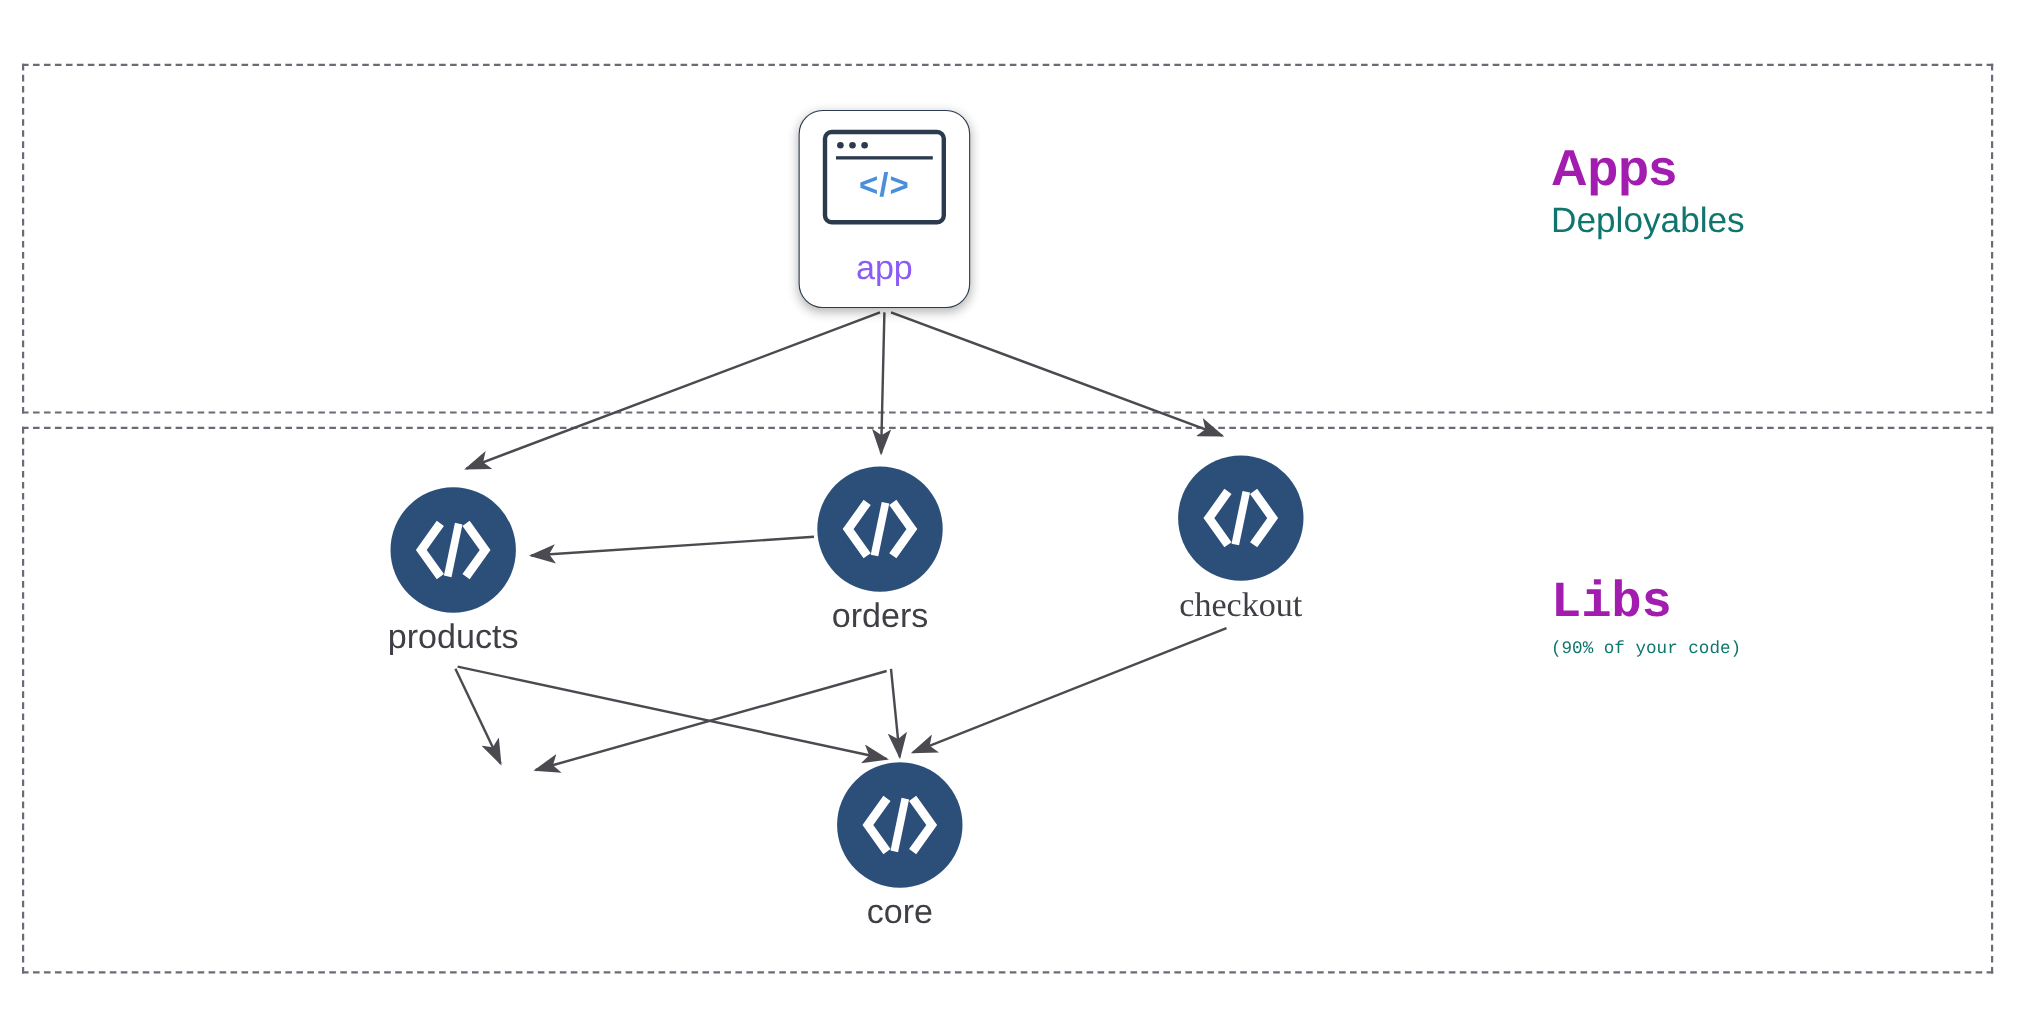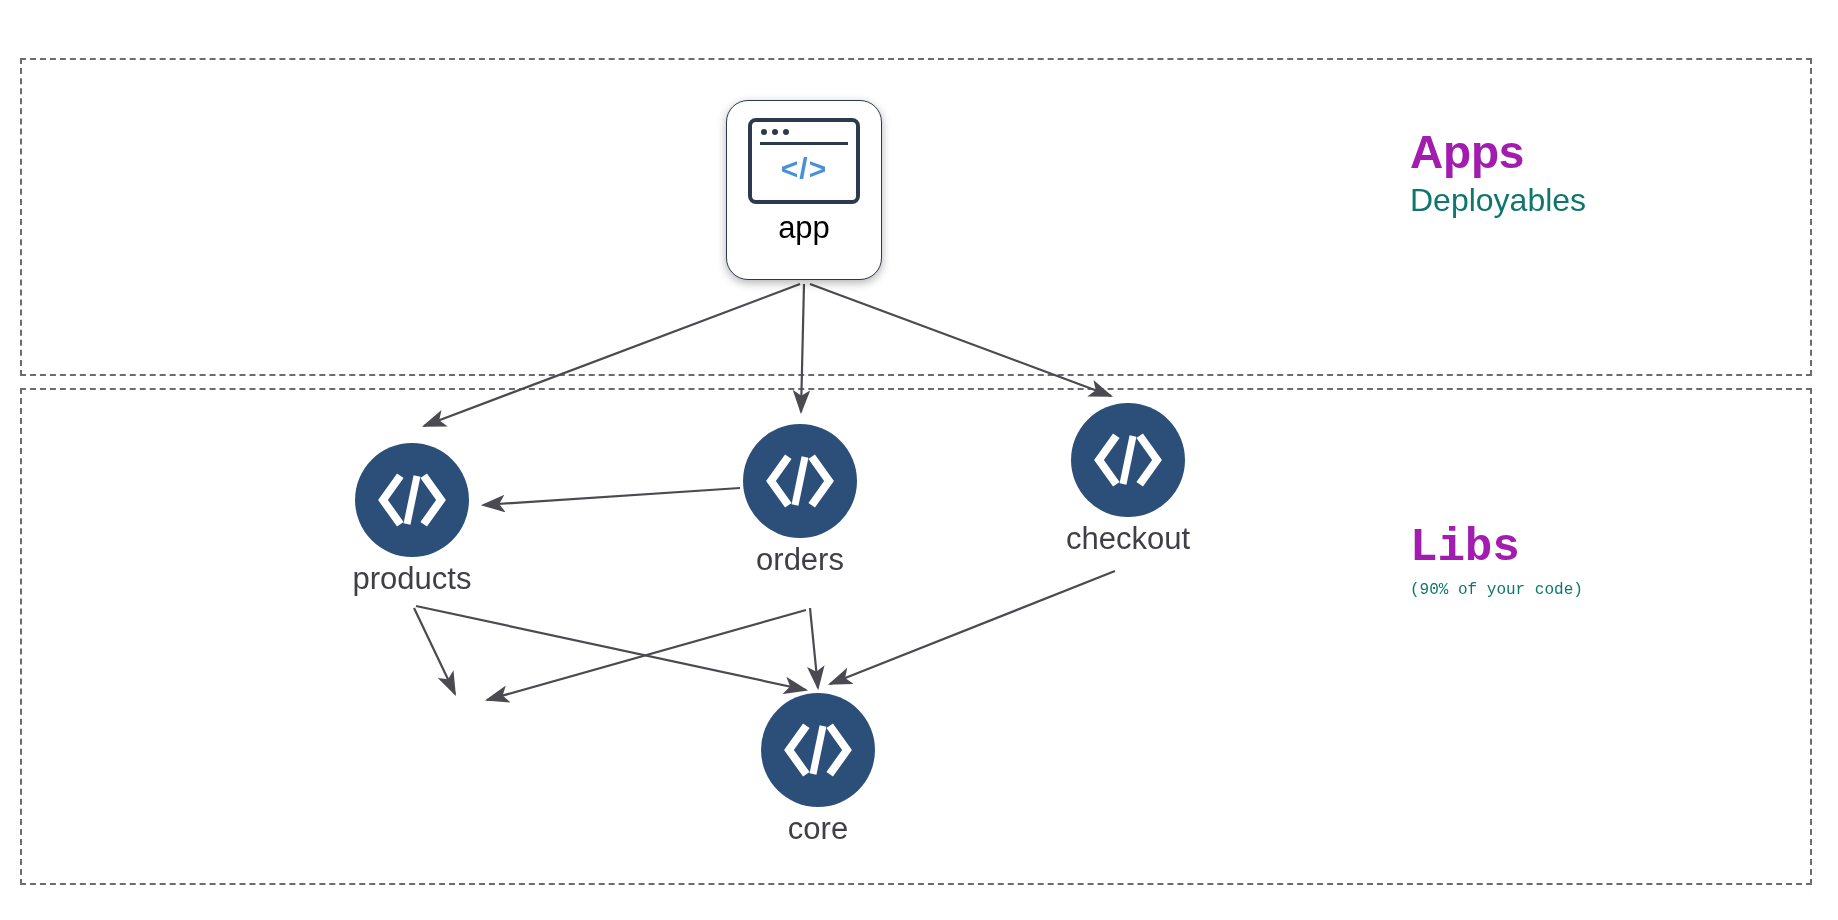--- a/index.html
+++ b/index.html
@@ -151,22 +151,22 @@
     font-family: "Liberation Sans", "DejaVu Sans", sans-serif;
     font-size: 30px;
     font-weight: bold;
     color: #4a90d9;
     letter-spacing: 1px;
     margin-top: 16px;
     line-height: 1;
   }
   #node-app .app-label {
     font-size: 31px;
-    color: #000000;
-    margin-top: 8px;
+    color: #8b5cf6;
+    margin-top: 24px;
     line-height: 1;
   }
 
   
   .lib-node {
     position: absolute;
     width: 114px;
     display: flex;
     flex-direction: column;
     align-items: center;
@@ -188,21 +188,21 @@
     font-size: 31px;
     color: #3f3f46;
     margin-top: 5px;
     line-height: 1.1;
     white-space: nowrap;
   }
 
   
   #node-products { left: 355px; top: 443px; }
   #node-orders   { left: 743px; top: 424px; }
-  #node-checkout { left: 1071px; top: 403px; }
+  #node-checkout { left: 1071px; top: 414px; font-family: Liberation Serif, serif; }
   #node-shared   { left: 413px; top: 703px; }
   #node-core     { left: 761px; top: 693px; }
 </style>
 </head>
 <body>
 
 <div id="stage">
 
   <div class="zone" id="zone-apps"></div>
   <div class="zone" id="zone-libs"></div>

